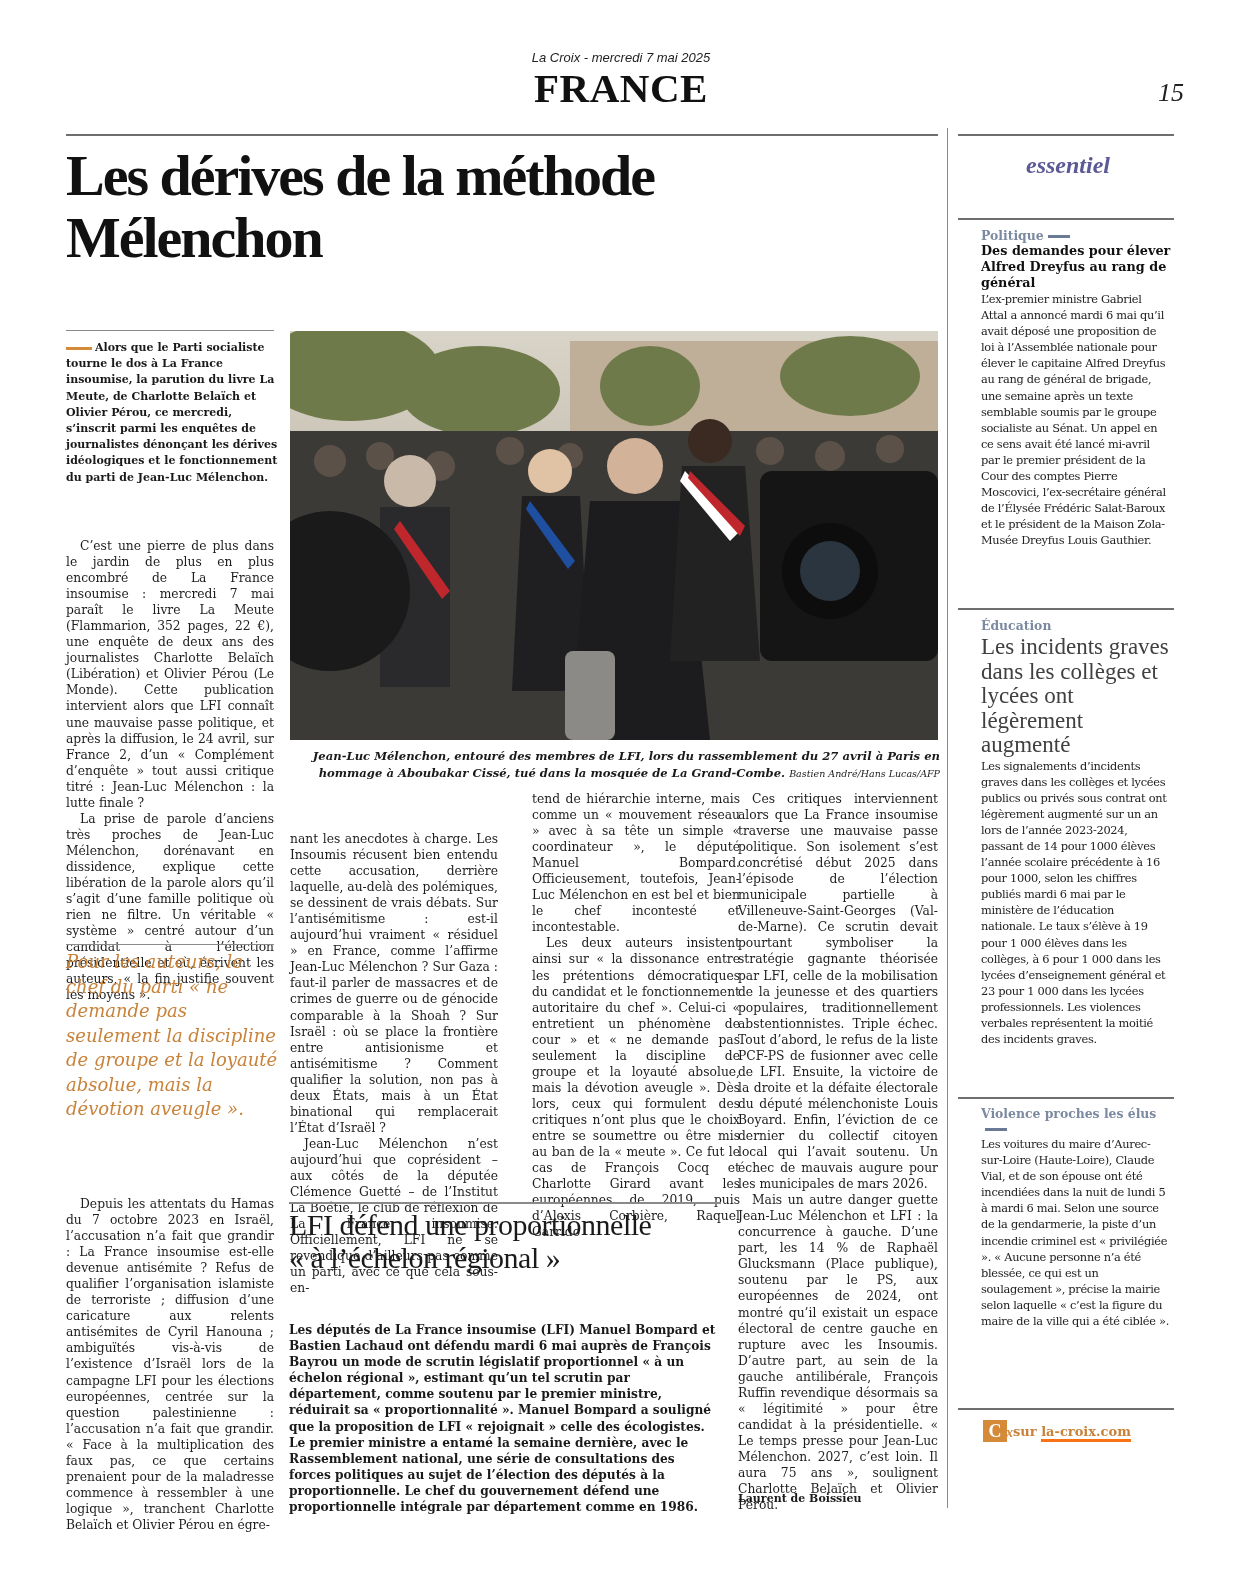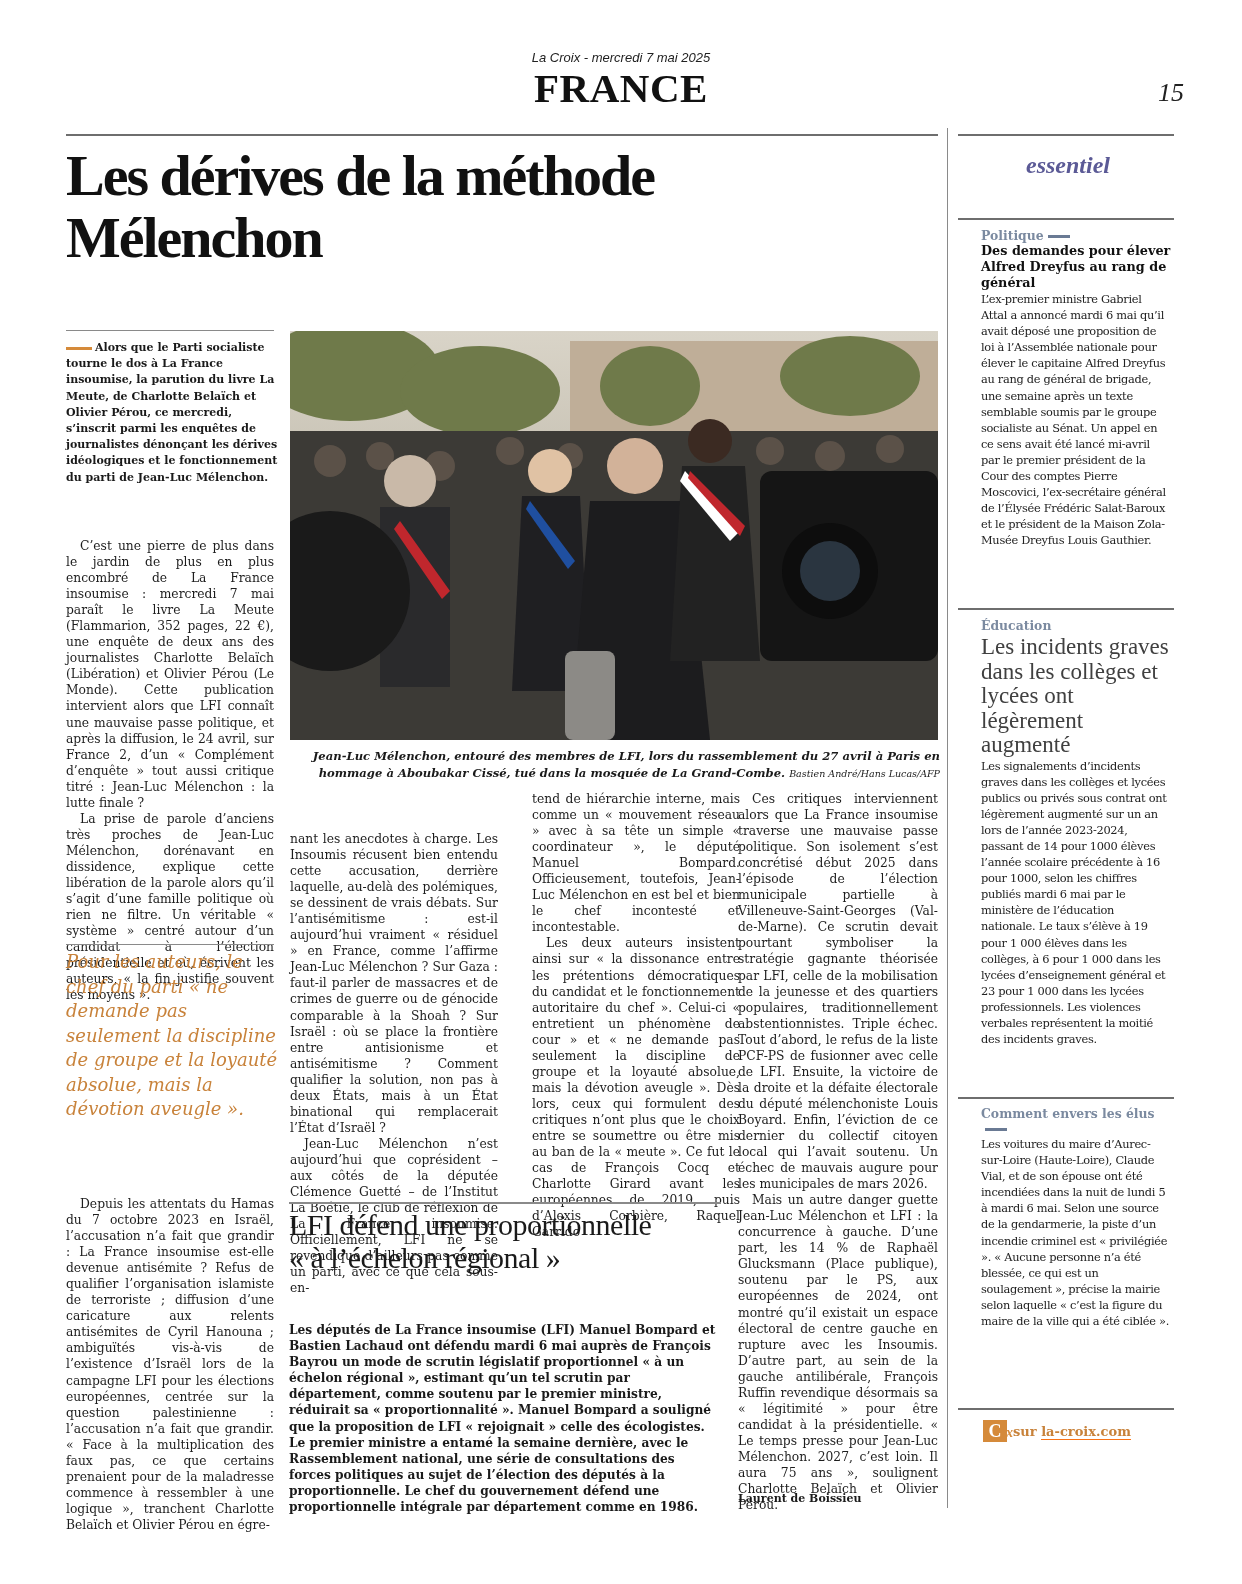--- a/index.html
+++ b/index.html
@@ -39,21 +39,21 @@
   .brief { position: absolute; left: 981px; width: 190px; }
   .brief .kicker { font-family: "DejaVu Serif", serif; font-weight: bold; font-size: 12.4px; color: #7b8aa0; line-height: 15px; }
   .brief .kicker .bar { display: inline-block; width: 22px; height: 3px; background: #6a7a94; vertical-align: middle; margin-left: 4px; }
   .brief .title { font-family: "DejaVu Serif", serif; font-weight: bold; font-size: 12.8px; line-height: 16px; color: #111; }
   .brief .big { font-family: "Liberation Serif", serif; font-size: 23px; line-height: 24.5px; color: #404040; margin-top: 2px; }
   .brief .txt { font-family: "DejaVu Serif", serif; font-size: 11.4px; line-height: 16.1px; color: #222; letter-spacing: -0.3px; }
 
   .cx-logo { display: inline-block; width: 24px; height: 22px; background: #d58a3a; color: #fff; font-family: "Liberation Serif", serif; font-weight: bold; font-size: 18px; line-height: 22px; text-align: center; vertical-align: middle; position: relative; }
   .cx-logo span { position: absolute; right: -6px; bottom: -2px; font-size: 14px; color: #d58a3a; font-style: italic; }
   .sur { font-family: "DejaVu Serif", serif; font-weight: bold; font-size: 13px; color: #c8823a; margin-left: 6px; vertical-align: middle; }
-  .sur a { color: #c8823a; text-decoration: none; border-bottom: 1px solid #f97316; }
+  .sur a { color: #c8823a; text-decoration: none; border-bottom: 3px solid #f97316; }
   .online-title { font-family: "DejaVu Serif", serif; font-weight: bold; font-size: 13.2px; line-height: 16.5px; color: #111; margin-top: 4px; }
   .online-title .dash { display: inline-block; width: 26px; height: 3px; background: #d58a3a; vertical-align: middle; margin-right: 3px; }
 </style>
 </head>
 <body>
 
 <div class="abs dateline">La Croix - mercredi 7 mai 2025</div>
 <div class="abs section">FRANCE</div>
 <div class="abs pagenum">15</div>
 
@@ -161,21 +161,21 @@
 
 <div class="rule" style="left:958px; top:608px; width:216px;"></div>
 <div class="brief" style="top:618px;">
   <div class="kicker">Éducation</div>
   <div class="big">Les incidents graves dans les collèges et lycées ont légèrement augmenté</div>
   <div class="txt">Les signalements d’incidents graves dans les collèges et lycées publics ou privés sous contrat ont légèrement augmenté sur un an lors de l’année 2023-2024, passant de 14 pour 1000 élèves l’année scolaire précédente à 16 pour 1000, selon les chiffres publiés mardi 6 mai par le ministère de l’éducation nationale. Le taux s’élève à 19 pour 1 000 élèves dans les collèges, à 6 pour 1 000 dans les lycées d’enseignement général et 23 pour 1 000 dans les lycées professionnels. Les violences verbales représentent la moitié des incidents graves.</div>
 </div>
 
 <div class="rule" style="left:958px; top:1097px; width:216px;"></div>
 <div class="brief" style="top:1106px;">
-  <div class="kicker"><span>Comment envers les élus</span><span class="bar"></span></div>
+  <div class="kicker"><span>Violence proches les élus</span><span class="bar"></span></div>
   <div class="txt">Les voitures du maire d’Aurec-sur-Loire (Haute-Loire), Claude Vial, et de son épouse ont été incendiées dans la nuit de lundi 5 à mardi 6 mai. Selon une source de la gendarmerie, la piste d’un incendie criminel est « privilégiée ». « Aucune personne n’a été blessée, ce qui est un soulagement », précise la mairie selon laquelle « c’est la figure du maire de la ville qui a été ciblée ».</div>
 </div>
 
 <div class="rule" style="left:958px; top:1408px; width:216px;"></div>
 <div class="brief" style="top:1420px; left:983px;">
   <div>
     <span class="cx-logo">C<span>x</span></span><span class="sur"><span>sur</span> <a>la-croix.com</a></span>
   </div>
 </div>
 

